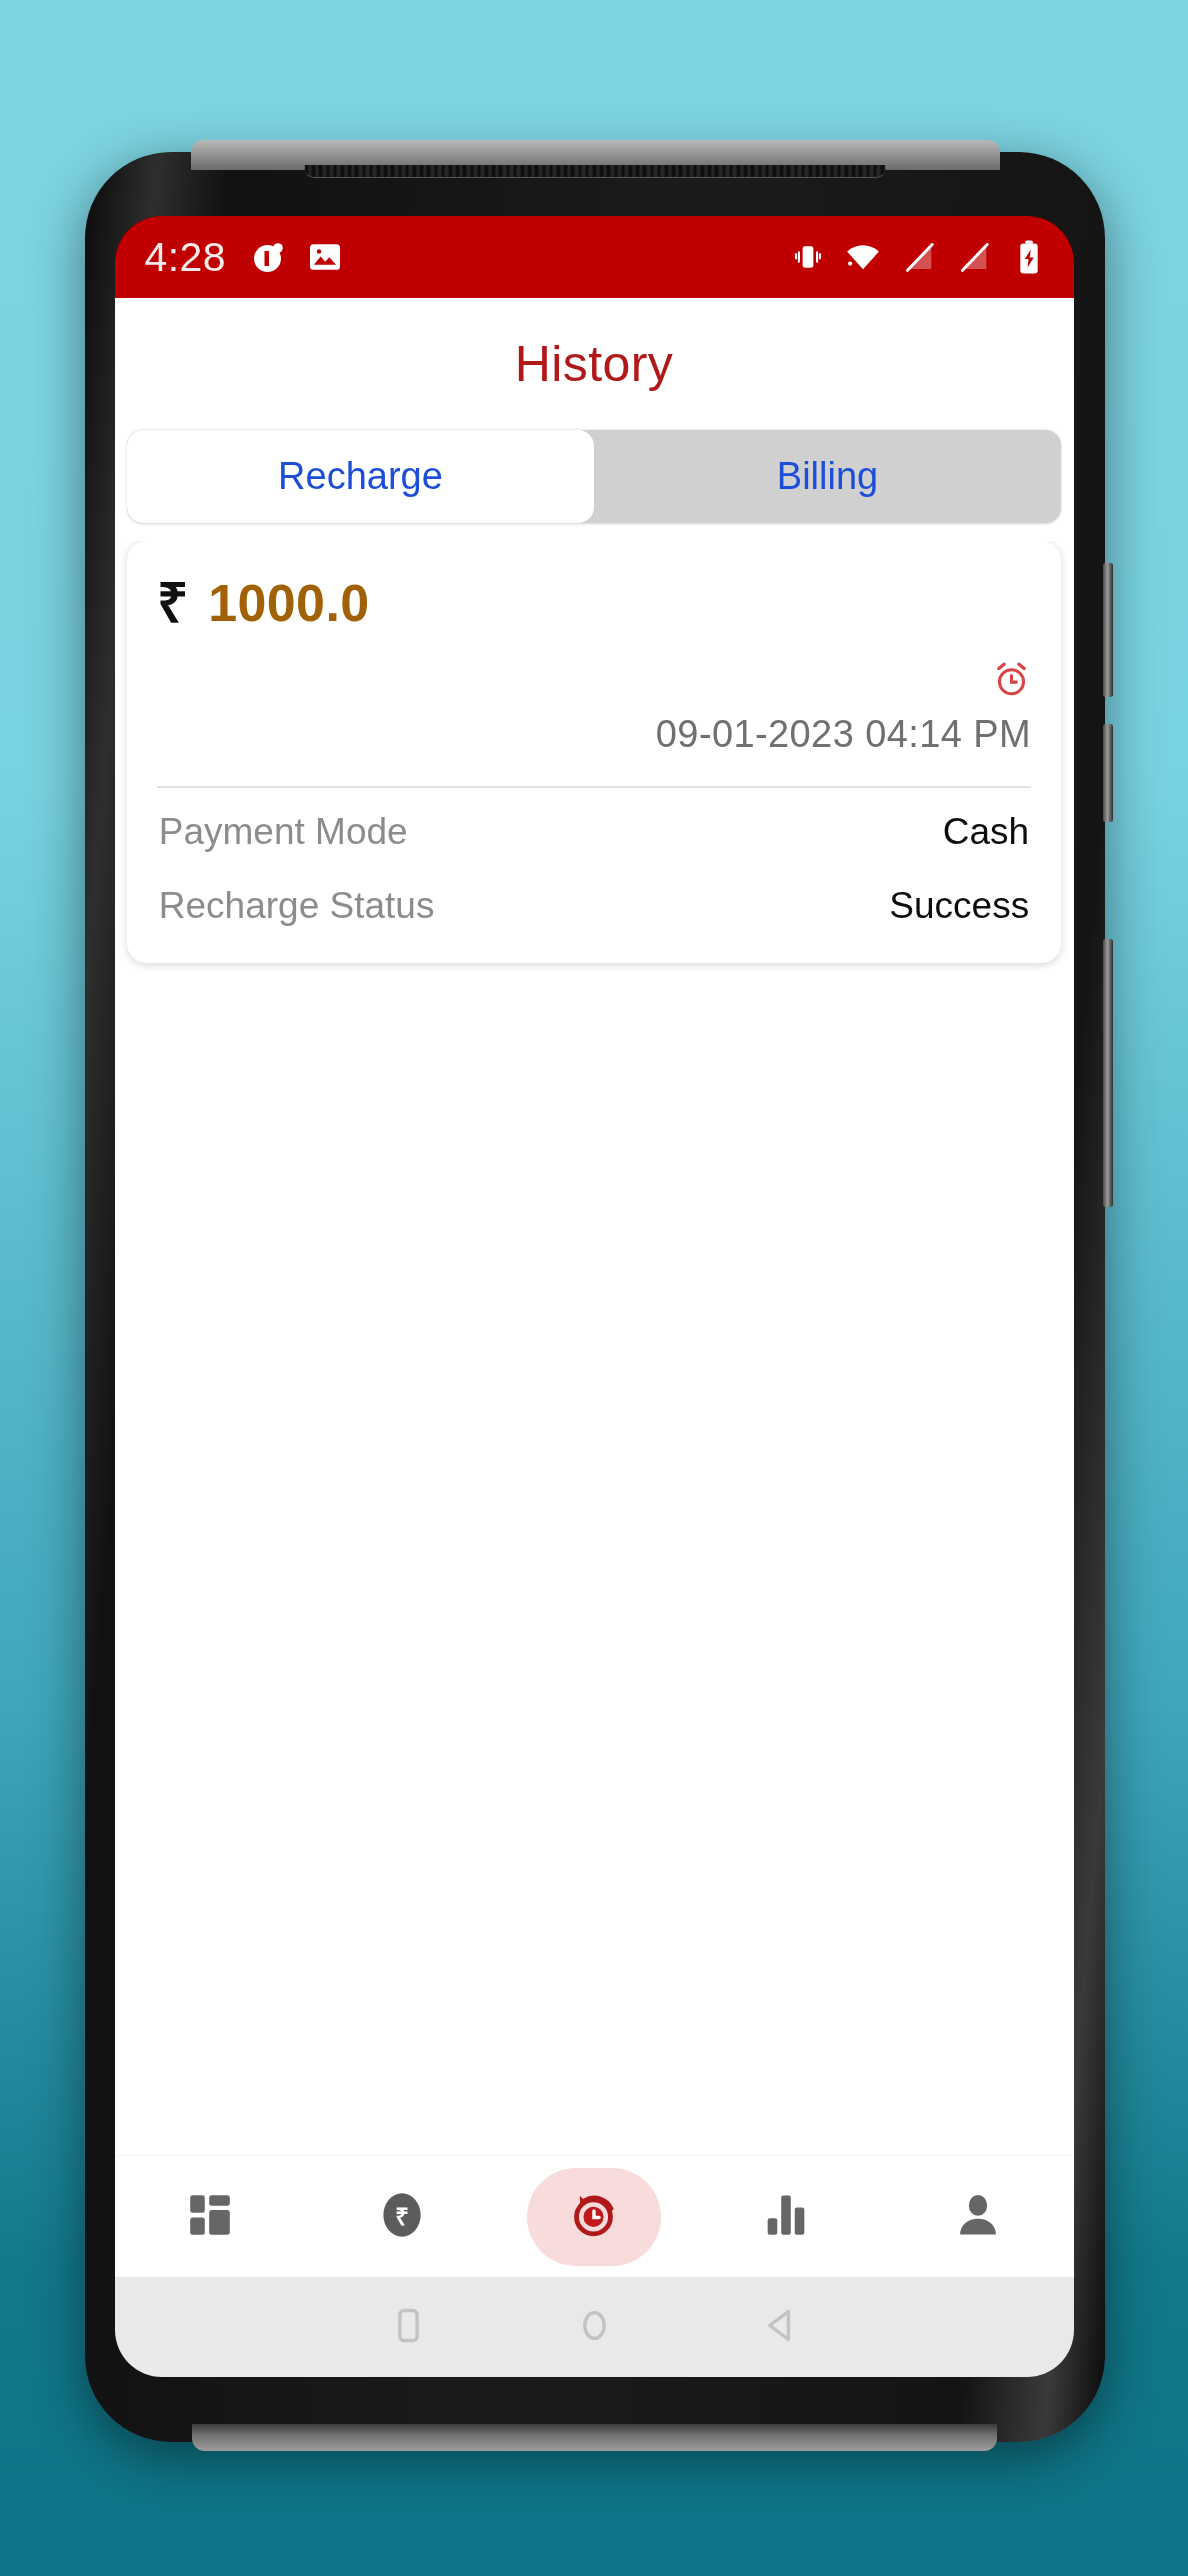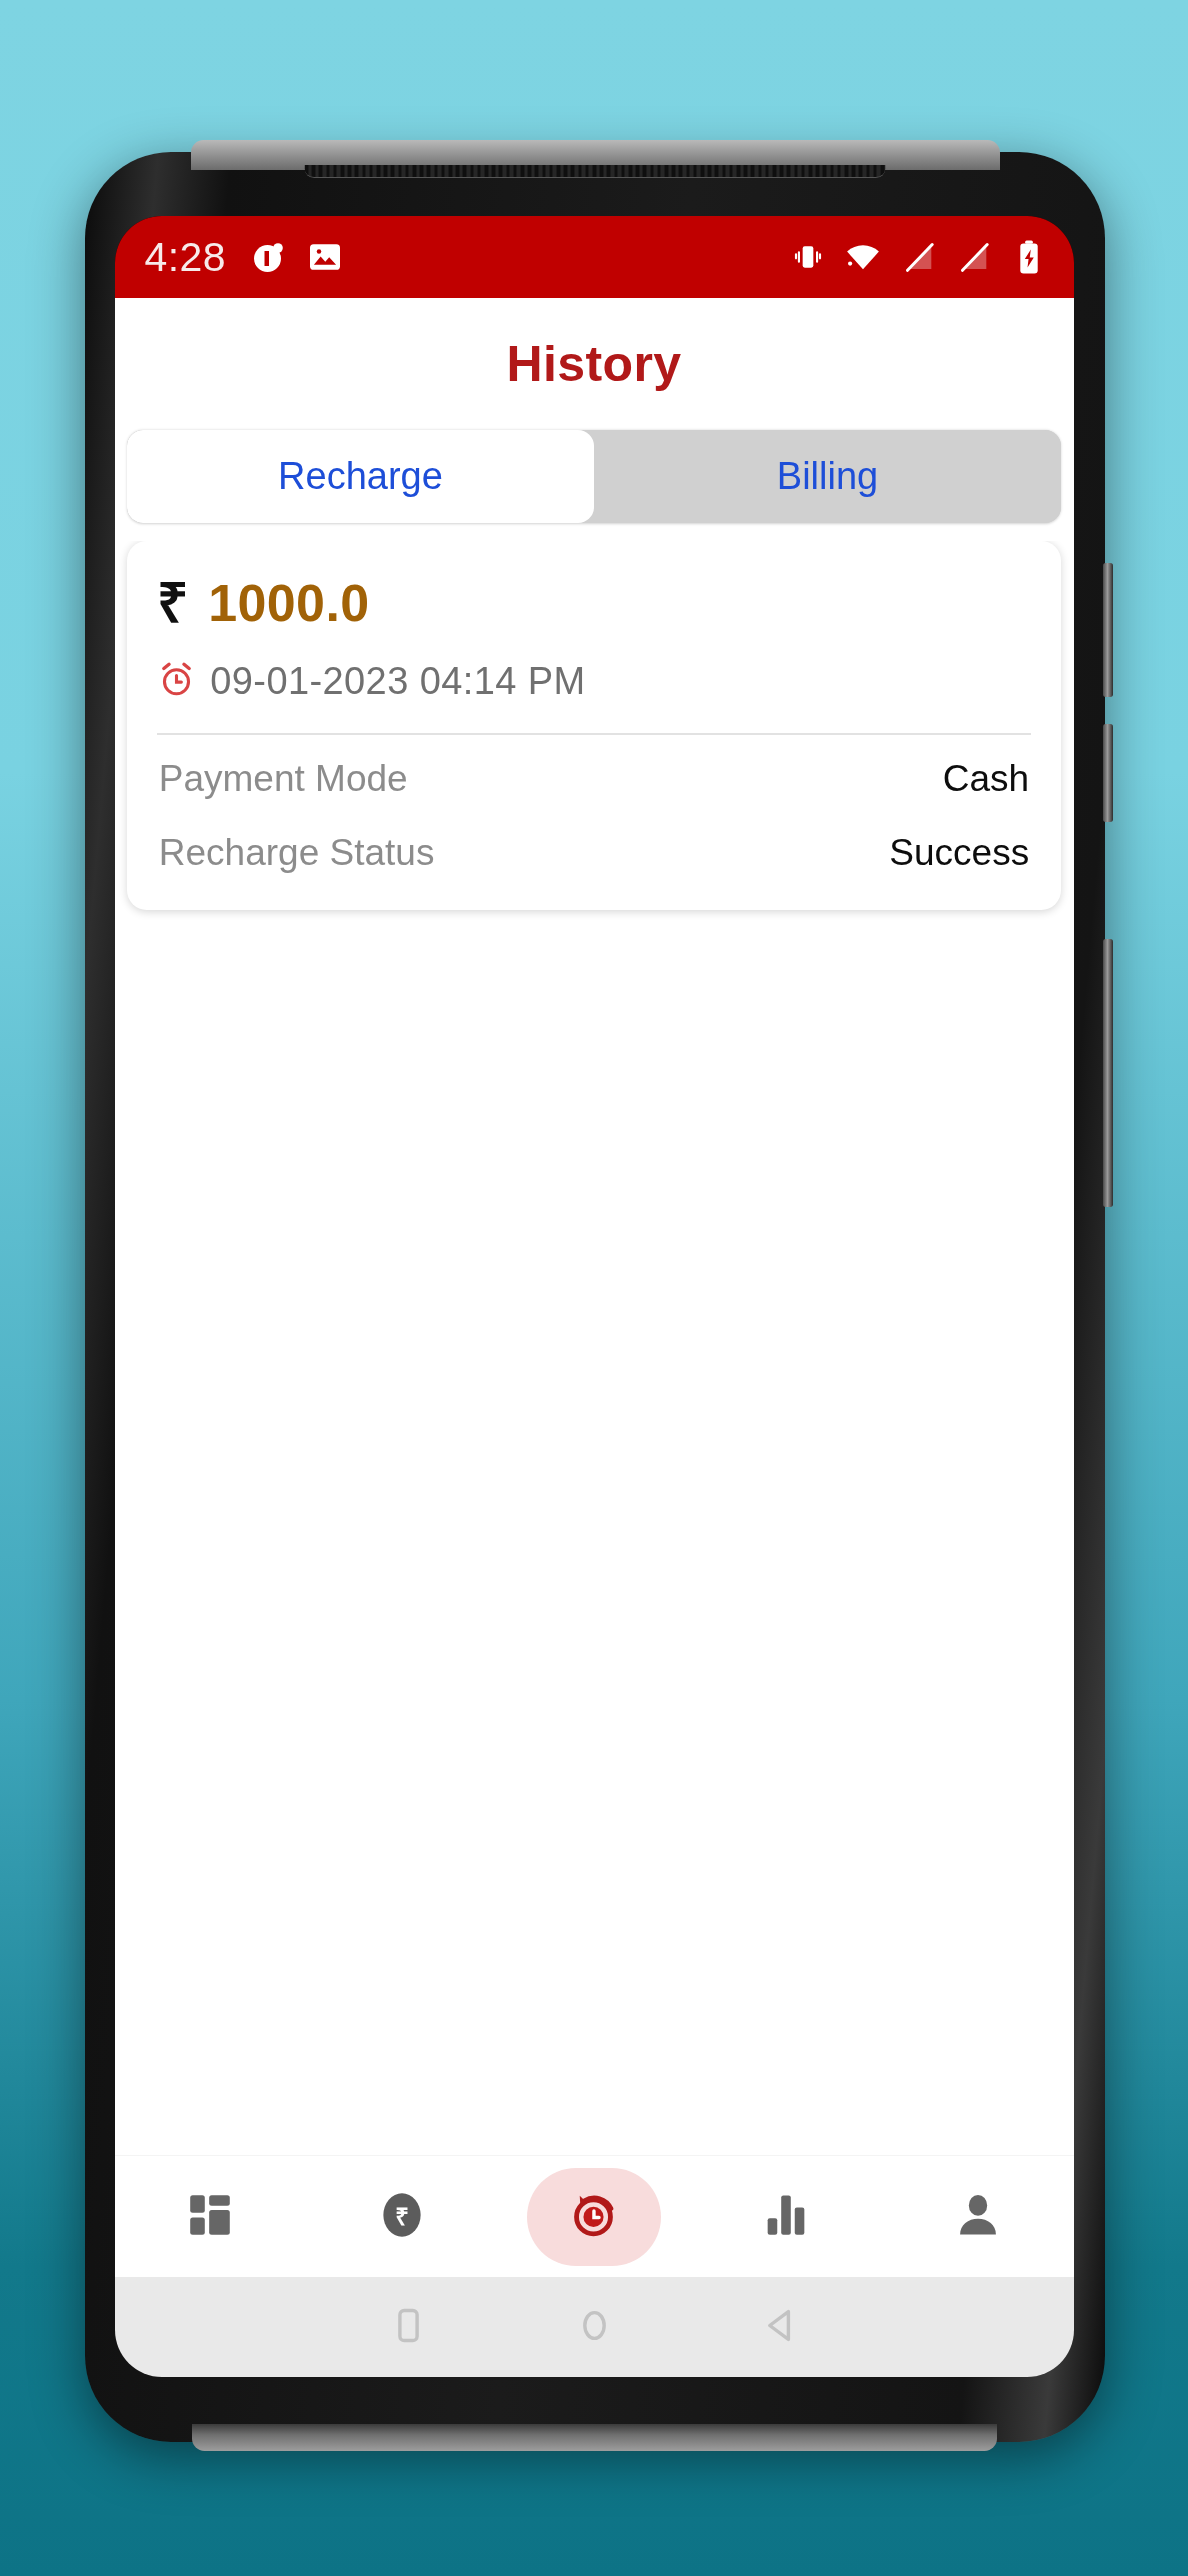--- a/index.html
+++ b/index.html
@@ -59,21 +59,21 @@
   #status-time{ color:#f7eaea; font-size:41px; letter-spacing:0.4px; }
   #status-left-icons{ display:flex; align-items:center; gap:19.7px; margin-left:25px; }
   #status-right-icons{ margin-left:auto; display:flex; align-items:center; gap:21.5px; }
   .sicon svg{ display:block; }
 
   
   #app-header{
     background:#fff; flex:0 0 auto; height:132px;
     display:flex; align-items:center; justify-content:center;
   }
-  #page-title{ color:#b11919; font-size:50px; font-weight:bold; letter-spacing:0.4px; }
+  #page-title{ color:#b11919; font-size:50px; font-weight:normal; letter-spacing:0.4px; }
 
   
   #tab-bar-wrap{ background:#fff; flex:0 0 auto; padding:0 12.5px 18px; }
   #tab-bar{
     height:93px; border-radius:16px; overflow:hidden;
     display:flex; background:#d0d0d0;
     box-shadow:0 0.9px 2.7px rgba(0,0,0,.18);
   }
   .tab{
     flex:1; display:flex; align-items:center; justify-content:center;
@@ -85,21 +85,21 @@
   
   #content-area{ background:#fff; flex:1 1 auto; padding:0 12.5px; overflow:hidden; }
   #history-card{
     background:#fff; border-radius:19.7px;
     box-shadow:0 1.8px 9px rgba(0,0,0,.16);
     padding:32px 30px 27px;
   }
   #amount-row{ display:flex; align-items:center; gap:19.7px; }
   #rupee-symbol{ font-size:55px; font-weight:bold; color:#101010; line-height:1; }
   #amount-value{ font-size:52px; font-weight:bold; color:#a16207; letter-spacing:0.4px; }
-  #datetime-row{ display:flex; align-items:flex-start; gap:14.3px; margin-top:27px; }
+  #datetime-row{ display:flex; align-items:flex-end; gap:14.3px; margin-top:27px;flex-direction:column; }
   #datetime-text{ font-size:38px; color:#707070; letter-spacing:0.4px; }
   #card-divider{ height:1.8px; background:#e2e2e2; margin:30px 0 0; }
   .detail-row{
     display:flex; align-items:center; justify-content:space-between;
     padding:23px 1.8px 9px;
     gap:20px;
   }
   .detail-label{ font-size:37px; color:#8c8c8c; }
   .detail-value{ font-size:37px; color:#0d0d0d; font-weight:normal; }
 

